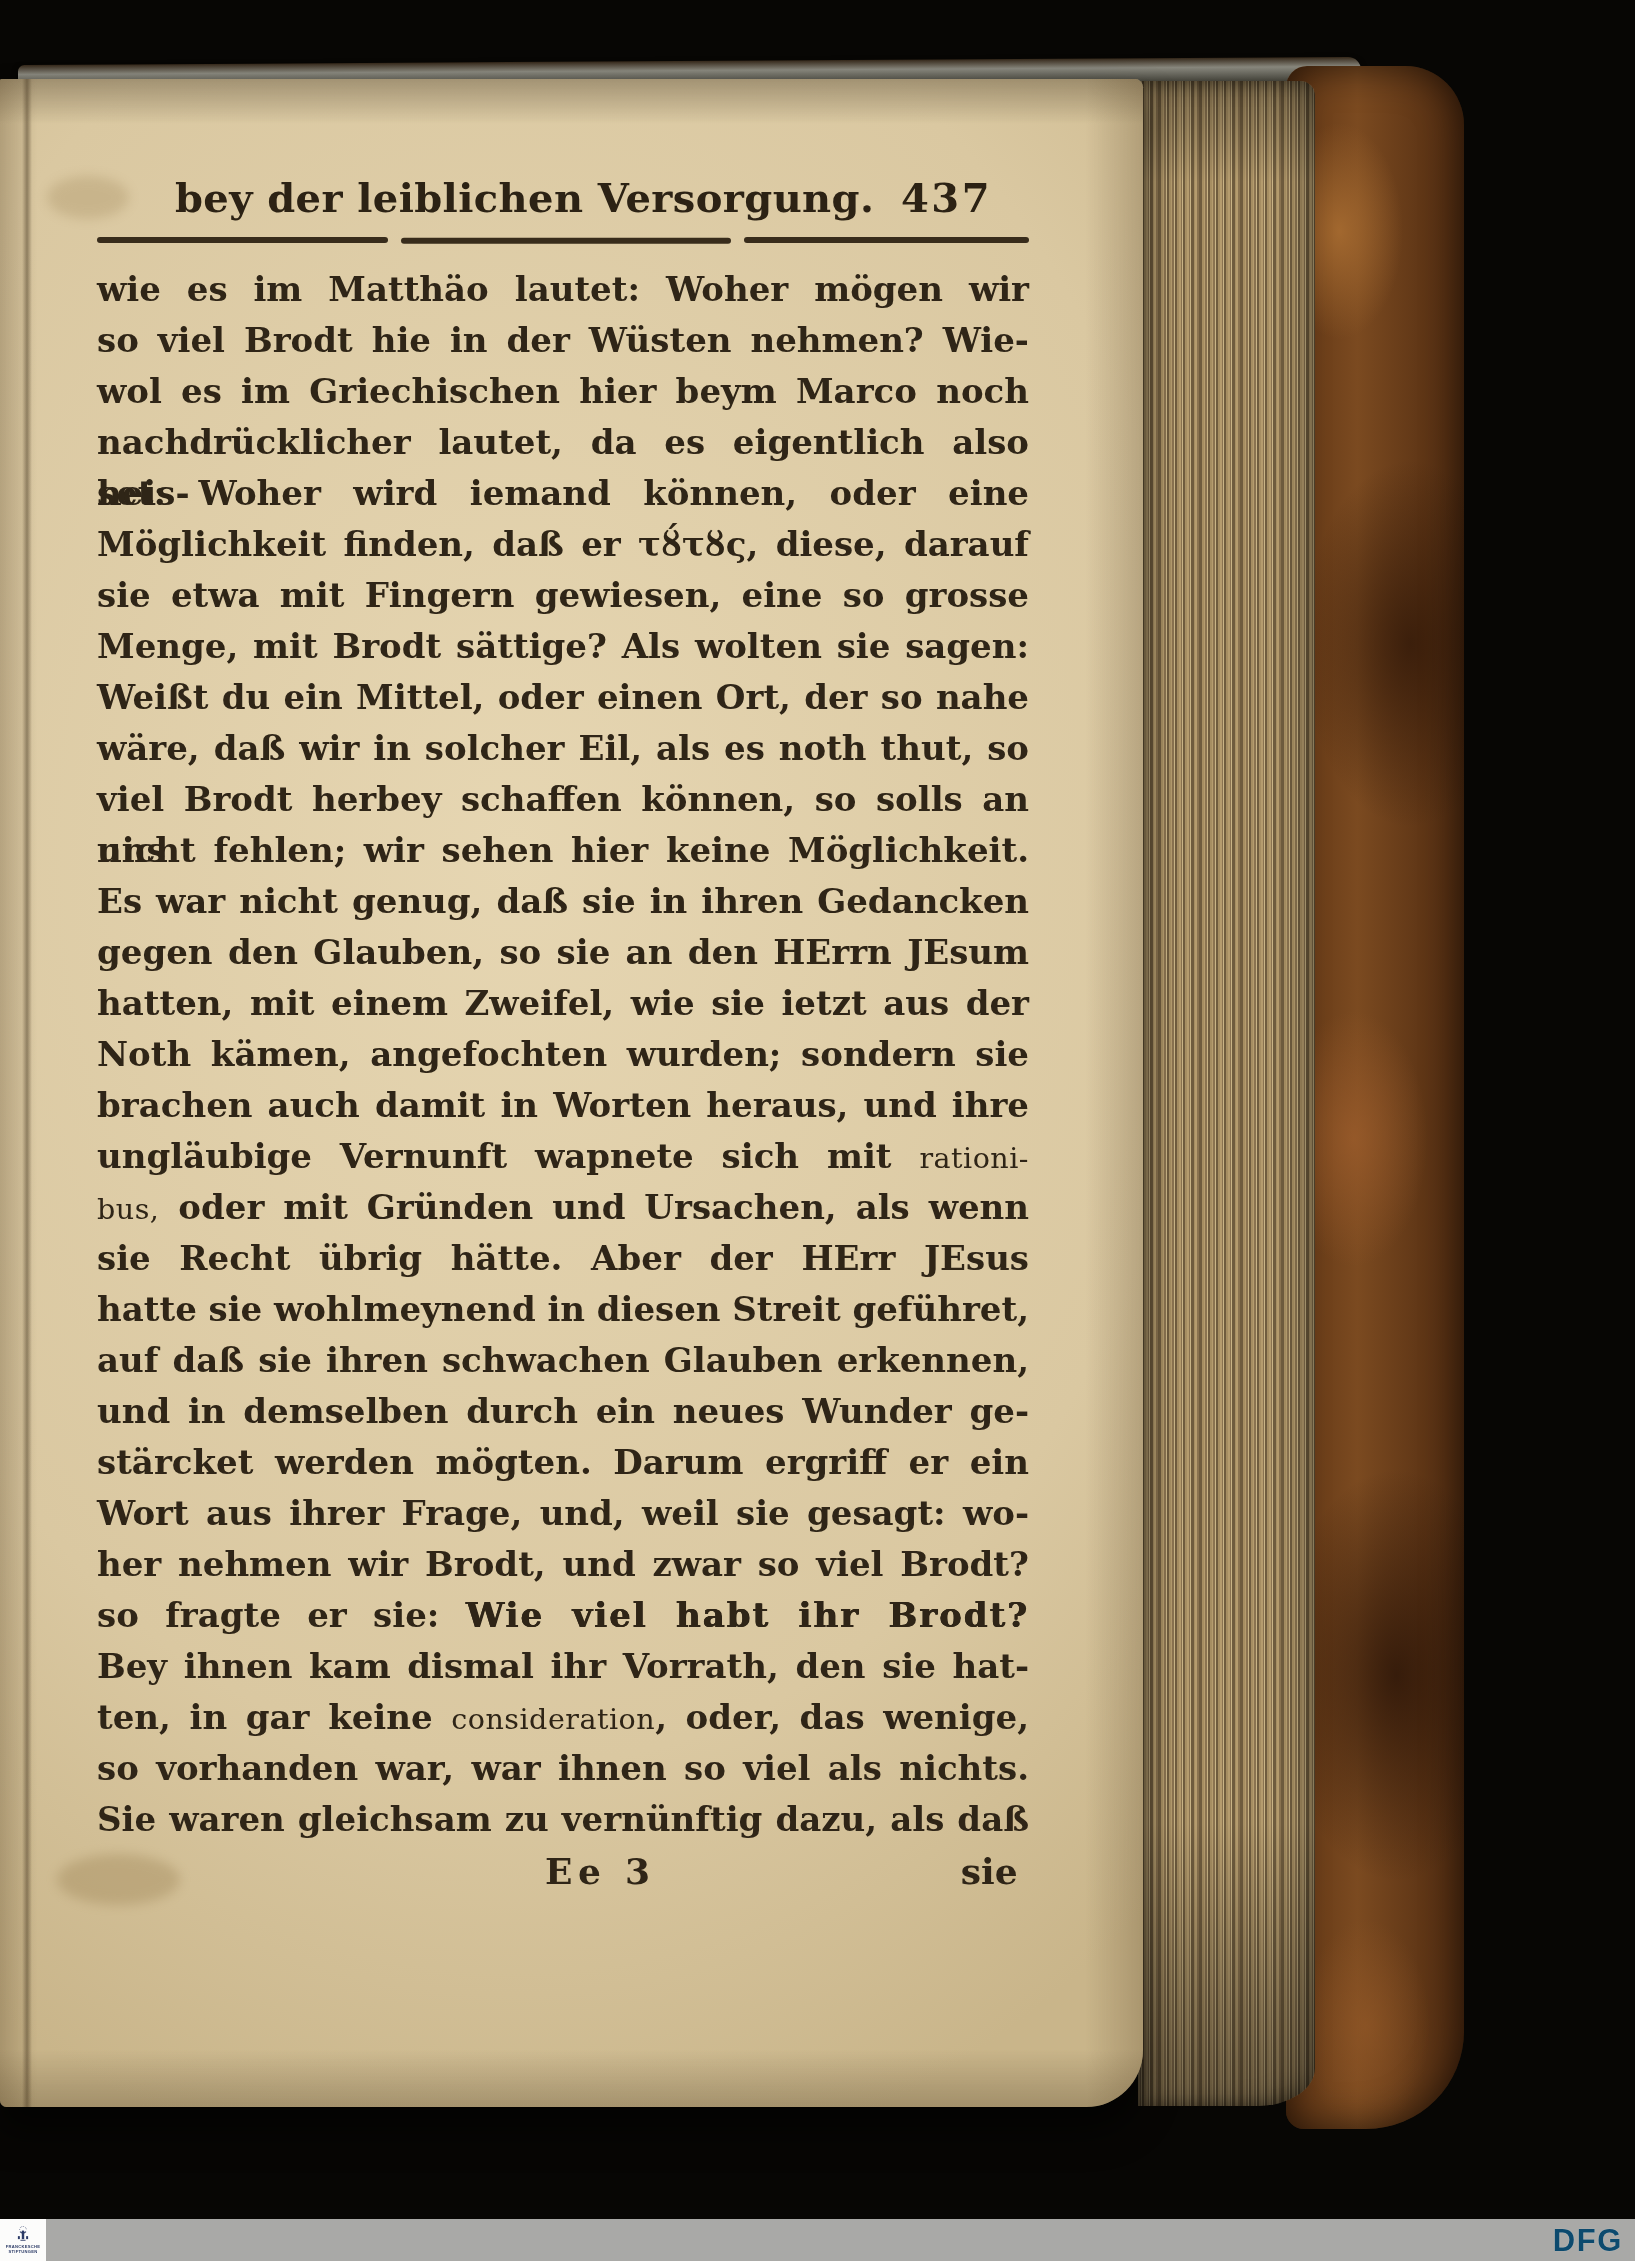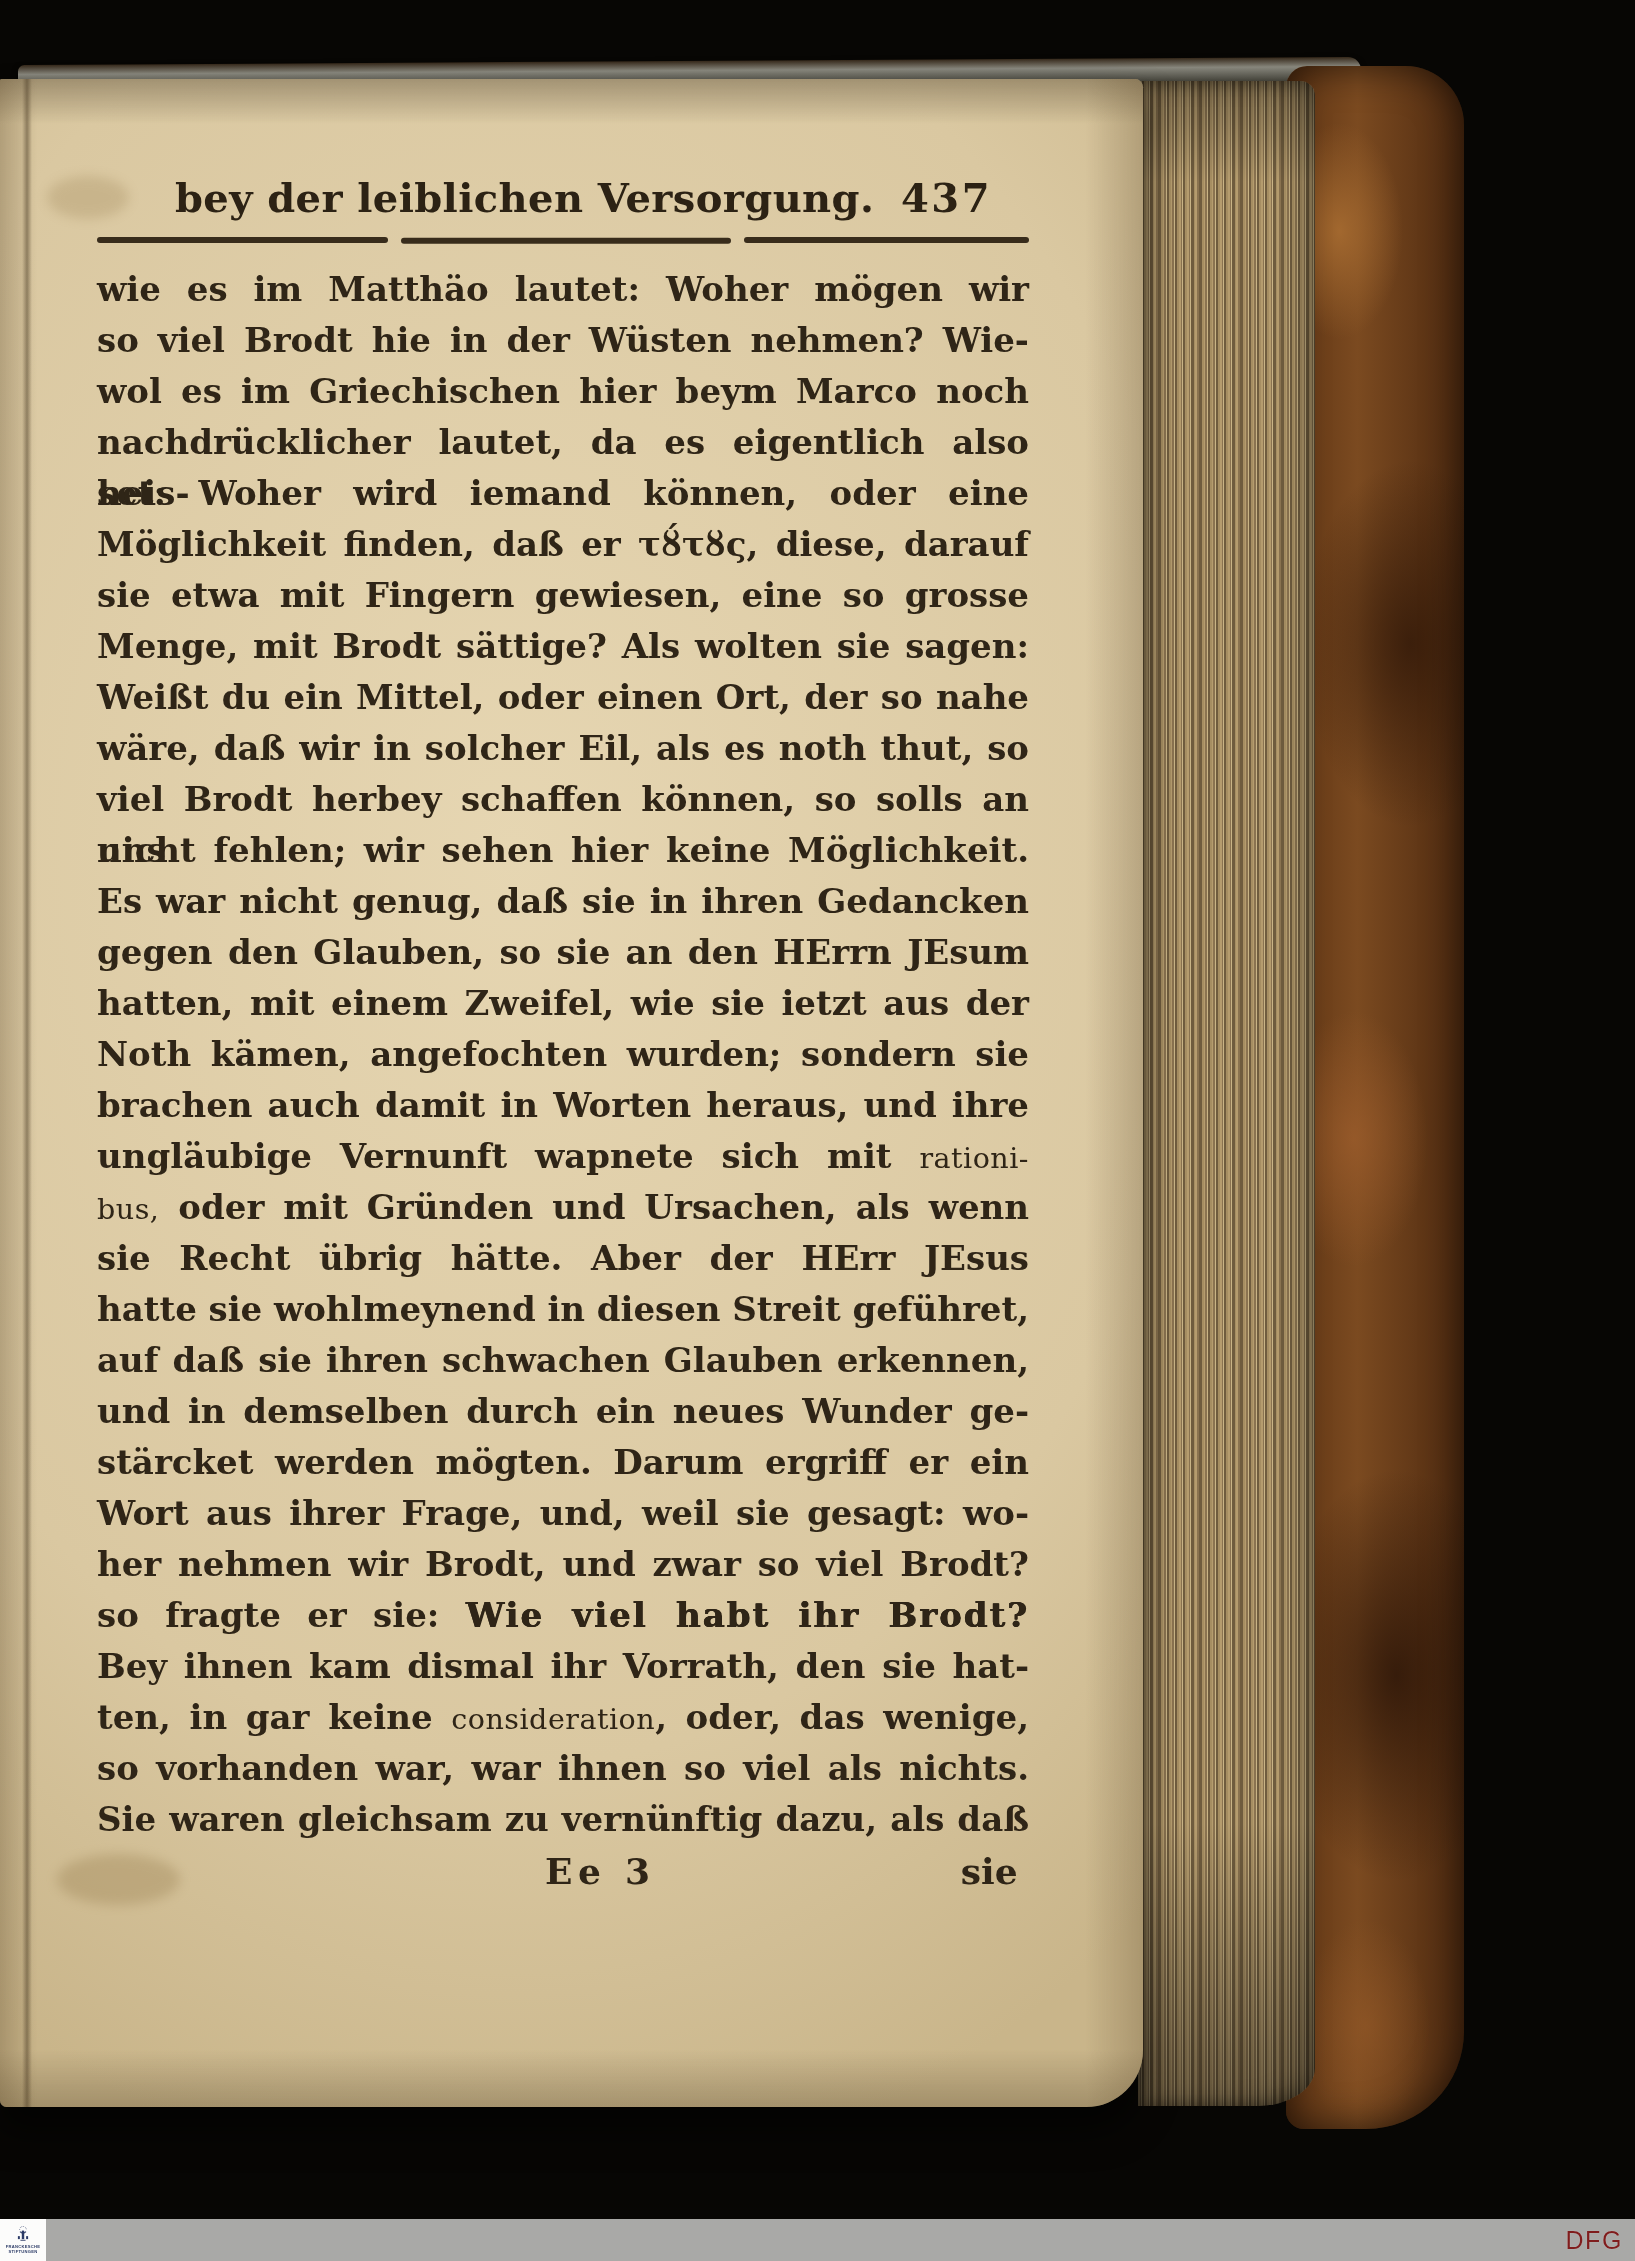--- a/index.html
+++ b/index.html
@@ -63,21 +63,21 @@
   .catch{position:absolute;right:11.4px;}
   
   .bottombar{position:absolute;left:0;top:2219px;width:1636px;height:43px;
     background:#a9a9a7;display:flex;align-items:center;}
   .libbox{width:46px;height:43px;background:#fcfcfb;display:flex;flex-direction:column;
     align-items:center;justify-content:center;gap:0.8px;}
   .libname{font-family:"Liberation Sans",sans-serif;font-size:4.1px;font-weight:700;
     color:#2b3a66;text-align:center;line-height:4.9px;letter-spacing:0.3px;
     display:flex;flex-direction:column;}
   .dfg{margin-left:auto;margin-right:13px;font-family:"Liberation Sans",sans-serif;
-    font-weight:400;font-size:25px;color:#7f1d1d;letter-spacing:1.6px;
+    font-weight:700;font-size:31px;color:#0c4a6e;letter-spacing:1.6px;
     text-shadow:0 0 0.8px rgba(255,255,255,.6);}
 </style>
 </head>
 <body>
 
 <div class="stage">
   <div class="book">
     <div class="top-edge"></div>
     <div class="cover"></div>
     <div class="fore-edge"></div>

